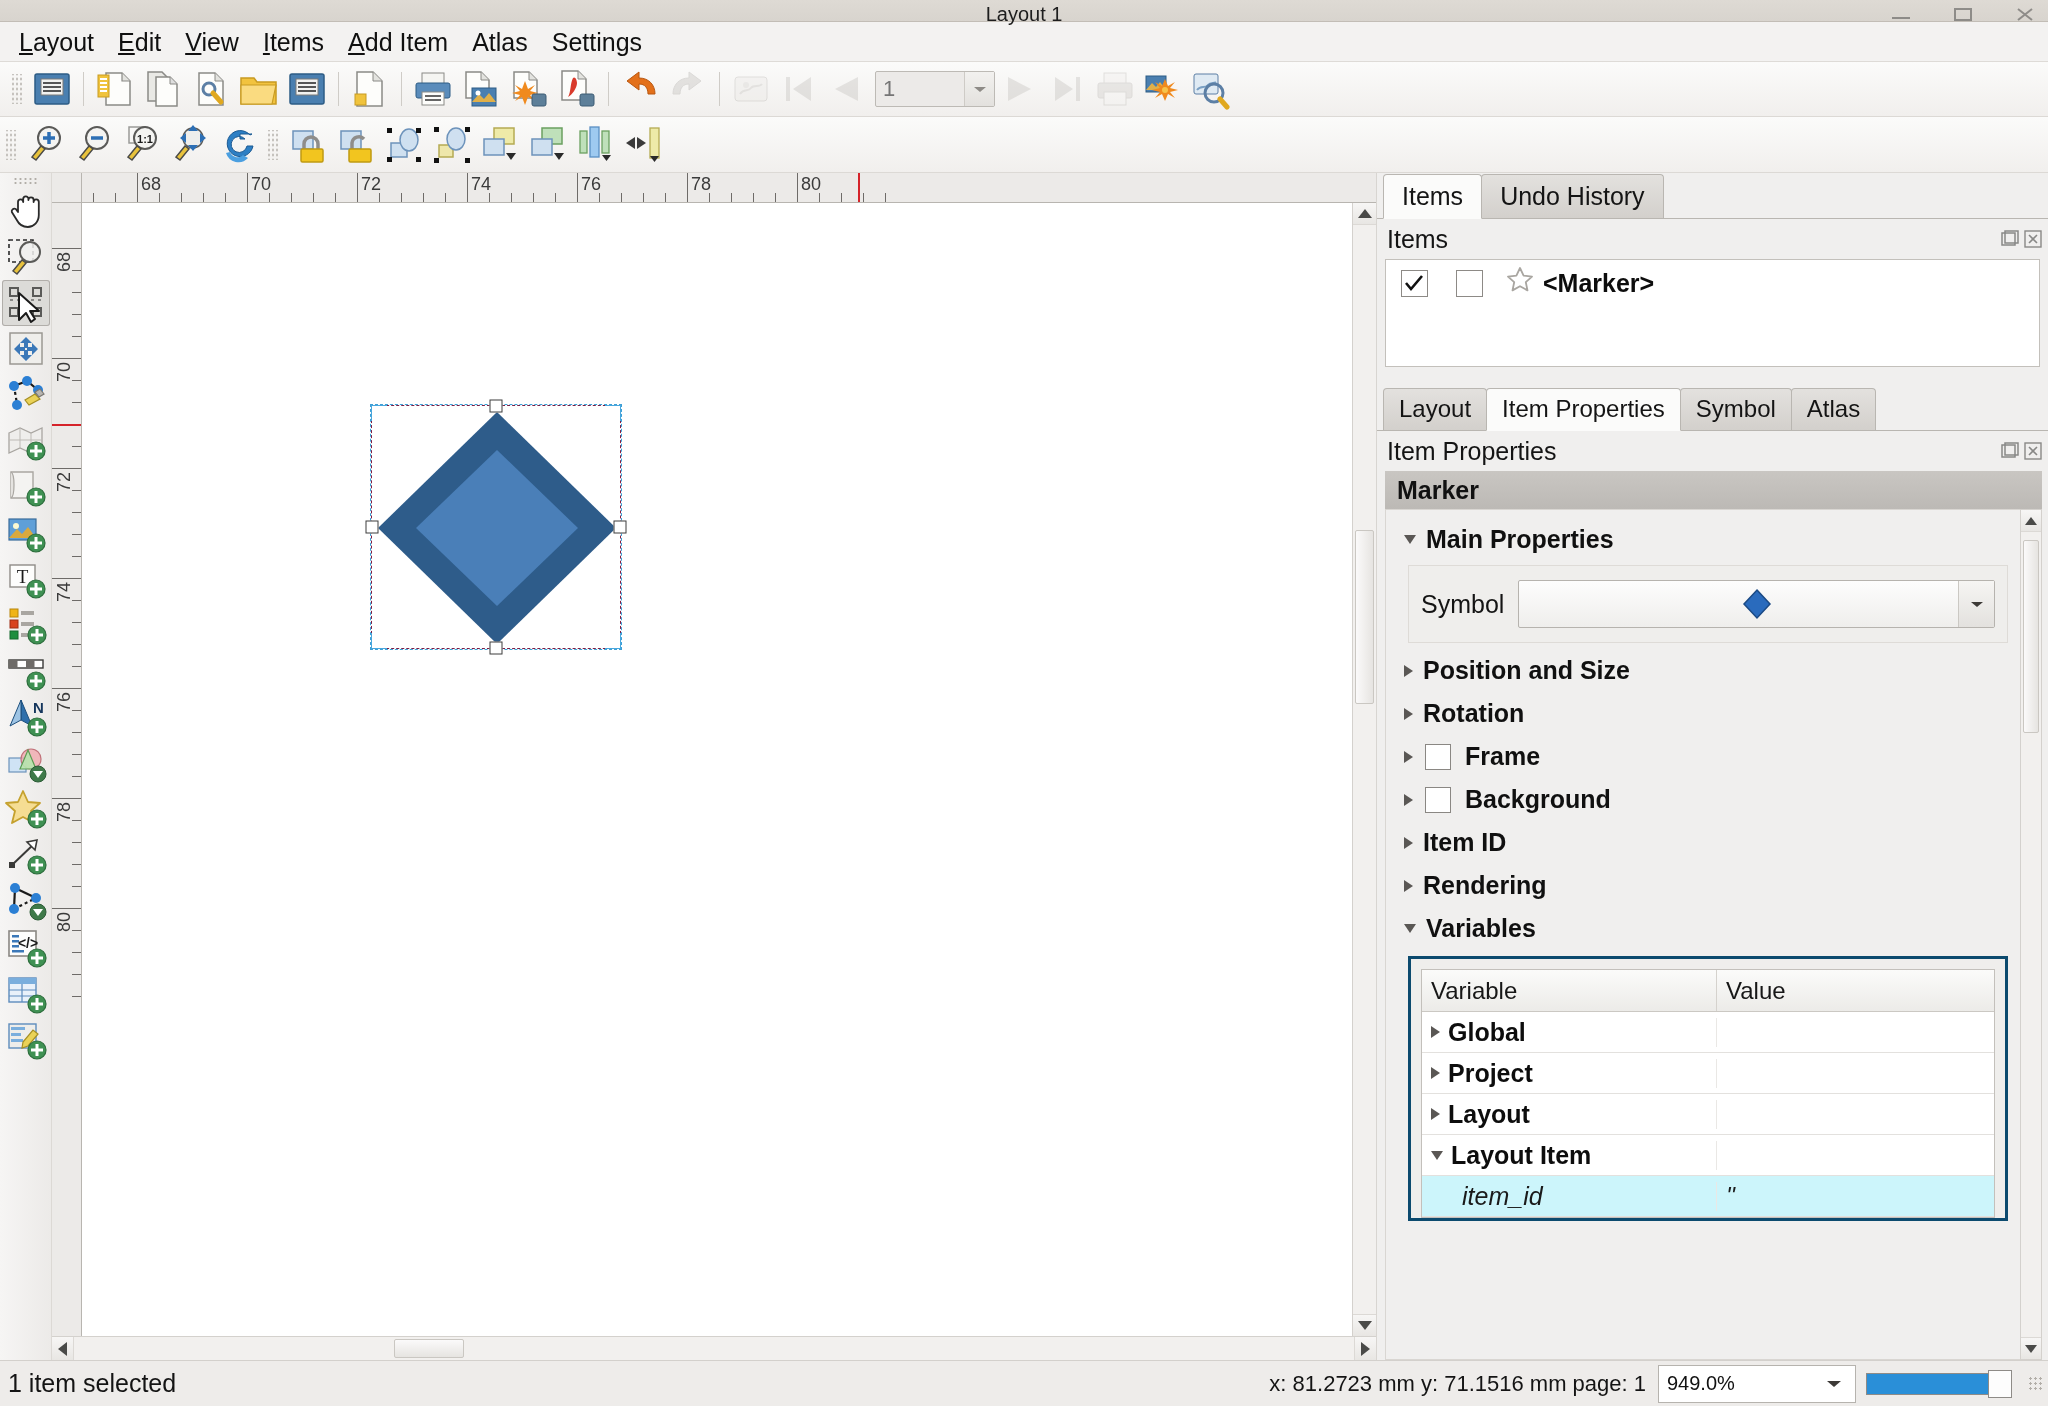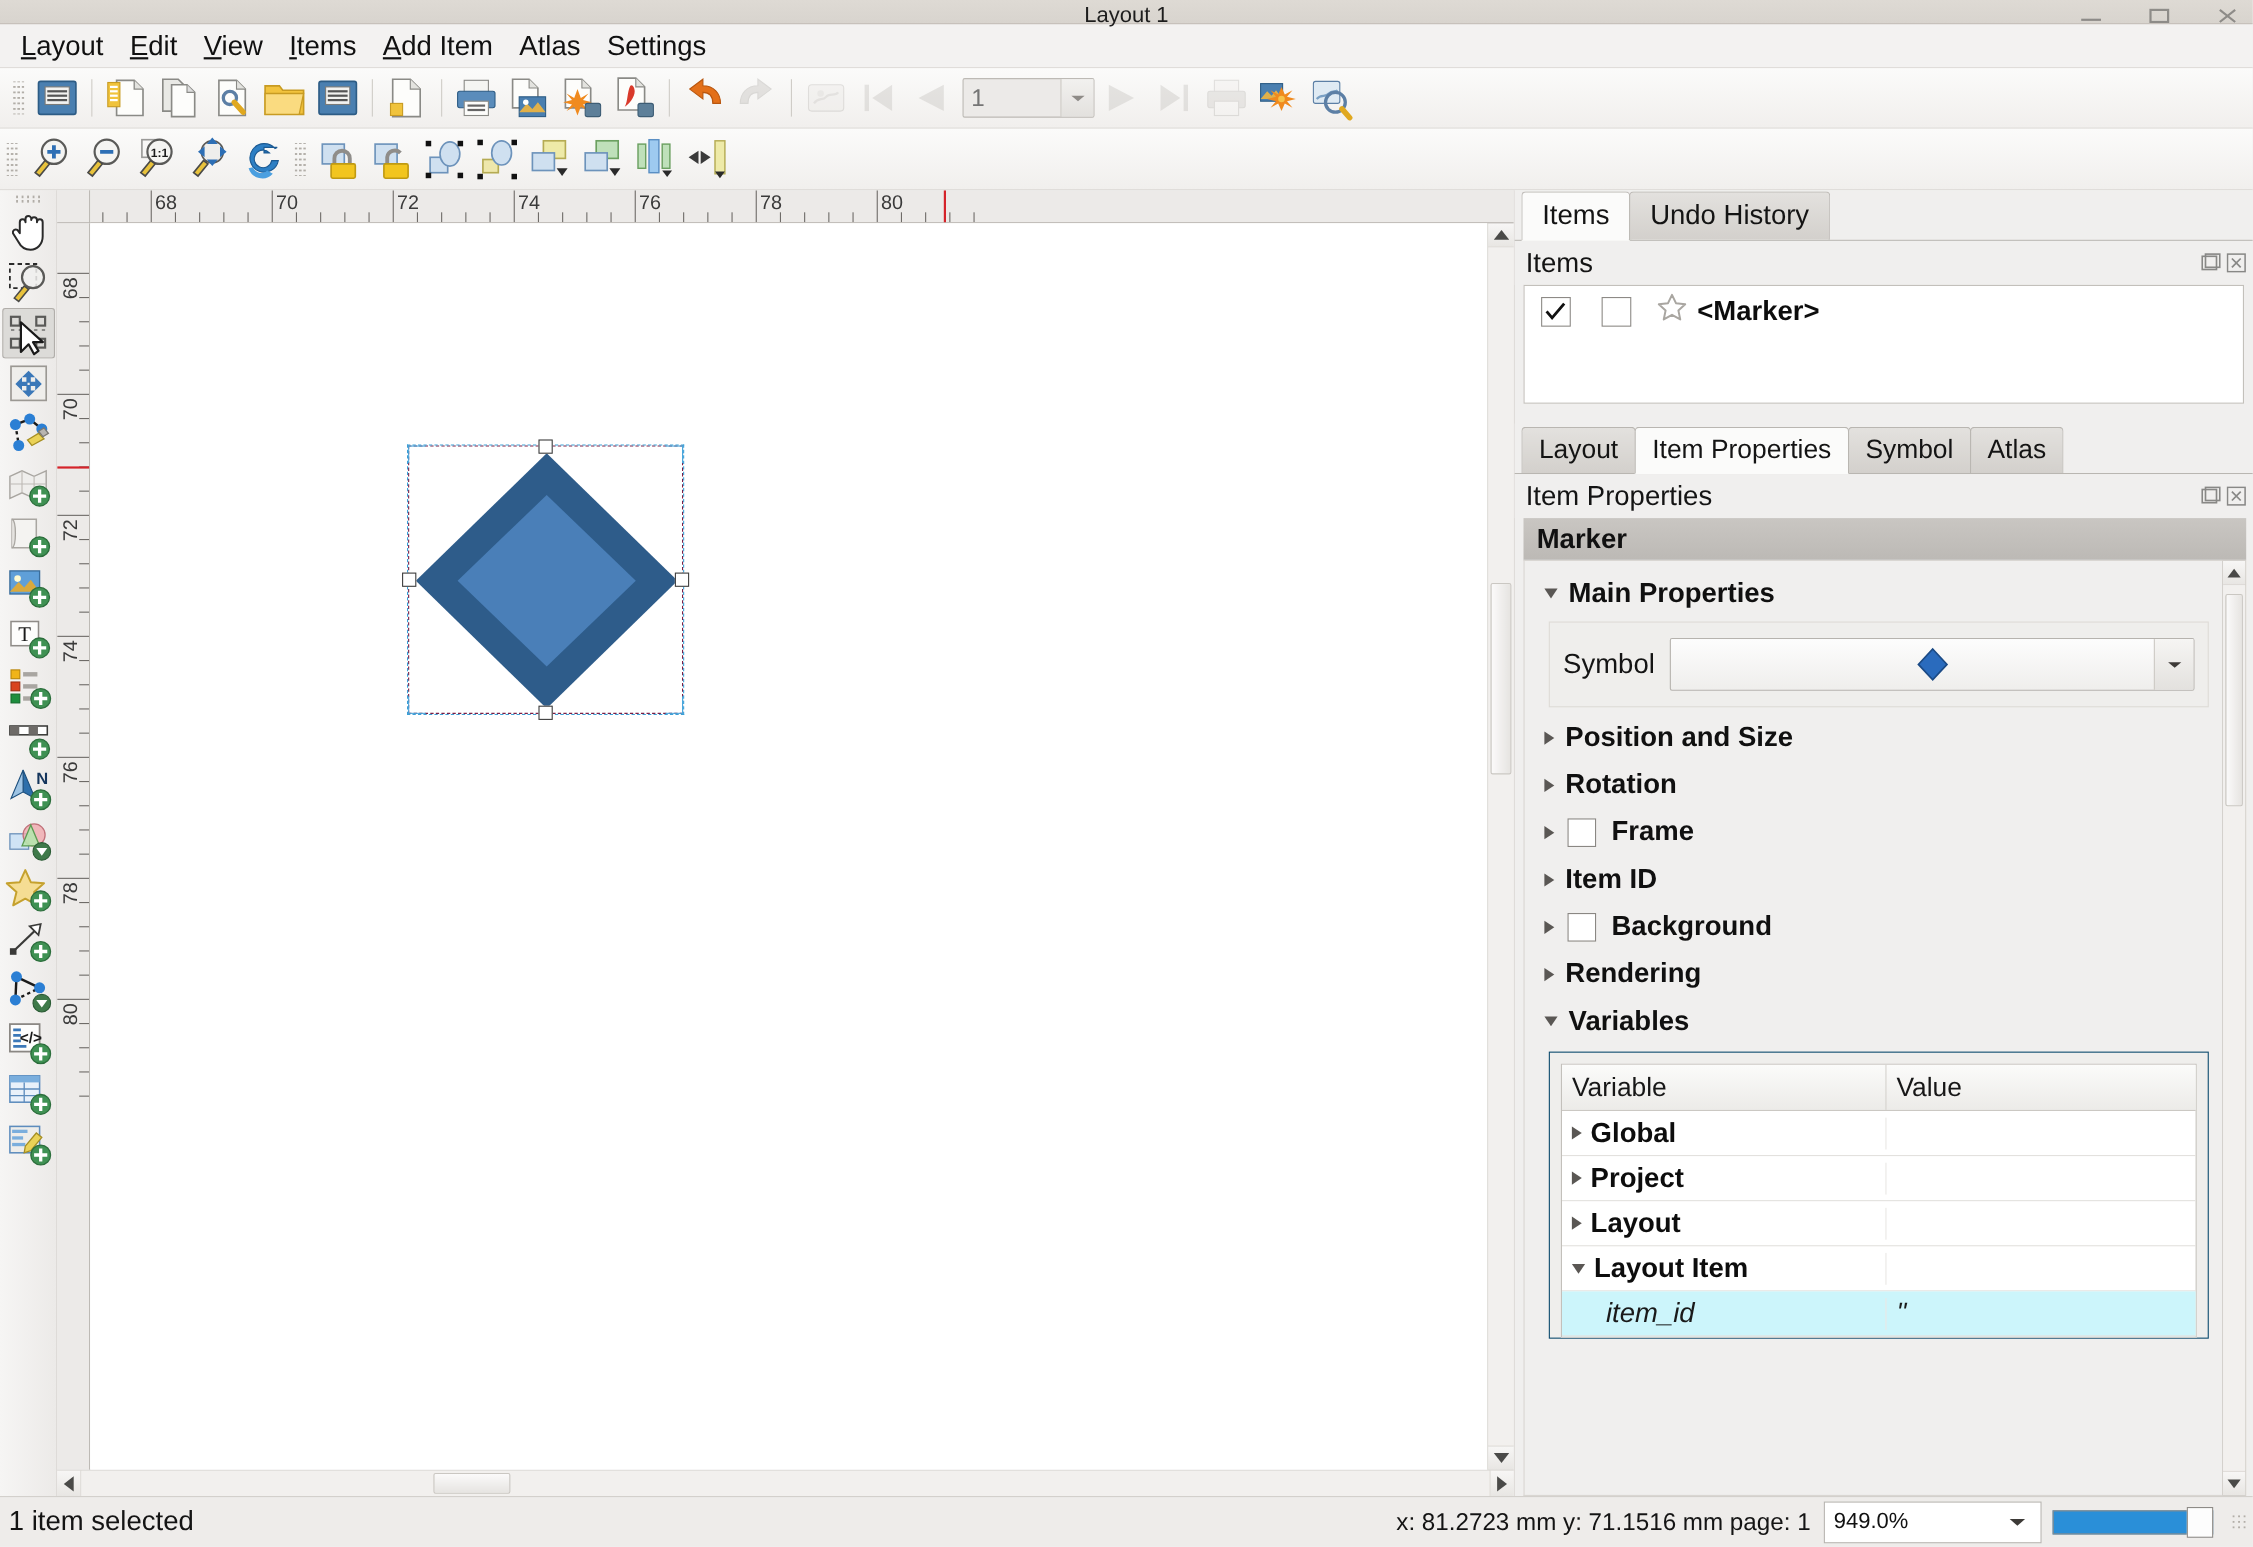--- a/index.html
+++ b/index.html
@@ -300,21 +300,21 @@
     position: relative; border-radius: 2px;
   }
   .combo .dd {
     position: absolute; right: 0; top: 0; bottom: 0; width: 36px;
     border-left: 1px solid #cbc8c3;
     background: linear-gradient(180deg,#f6f5f3,#e3e1de);
     display: flex; align-items: center; justify-content: center;
   }
 
   .vars-box {
-    margin: 6px 12px 0 22px; border: 1px solid #0c4a6e; background: #efeeec;
+    margin: 6px 12px 0 22px; border: 3px solid #0c4a6e; background: #efeeec;
     padding: 10px 10px 0 10px;
   }
   .vtable { background: #fff; border: 1px solid #c3c0bb; }
   .vt-head { display: flex; height: 42px; background: linear-gradient(180deg,#fbfbfa,#ecebe8); border-bottom: 1px solid #cbc8c3; }
   .vt-head .vc {
     display: flex; align-items: center; padding-left: 9px;
     font-size: 24px; color: #171717;
   }
   .vt-head .vc.a { width: 295px; border-right: 1px solid #d5d2cd; }
   .vt-head .vc.b { flex: 1 1 auto; }
@@ -1173,27 +1173,27 @@
           </div>
 
           <div class="sect">
             <span class="tri right"></span>
             <span class="chk"></span>
             <span style="margin-left:4px;">Frame</span>
           </div>
 
           <div class="sect">
             <span class="tri right"></span>
-            <span>Item ID</span>
+            <span class="chk"></span>
+            <span style="margin-left:4px;">Background</span>
           </div>
 
           <div class="sect">
             <span class="tri right"></span>
-            <span class="chk"></span>
-            <span style="margin-left:4px;">Background</span>
+            <span>Item ID</span>
           </div>
 
           <div class="sect">
             <span class="tri right"></span>
             <span>Rendering</span>
           </div>
 
           <div class="sect">
             <span class="tri down"></span>
             <span>Variables</span>

